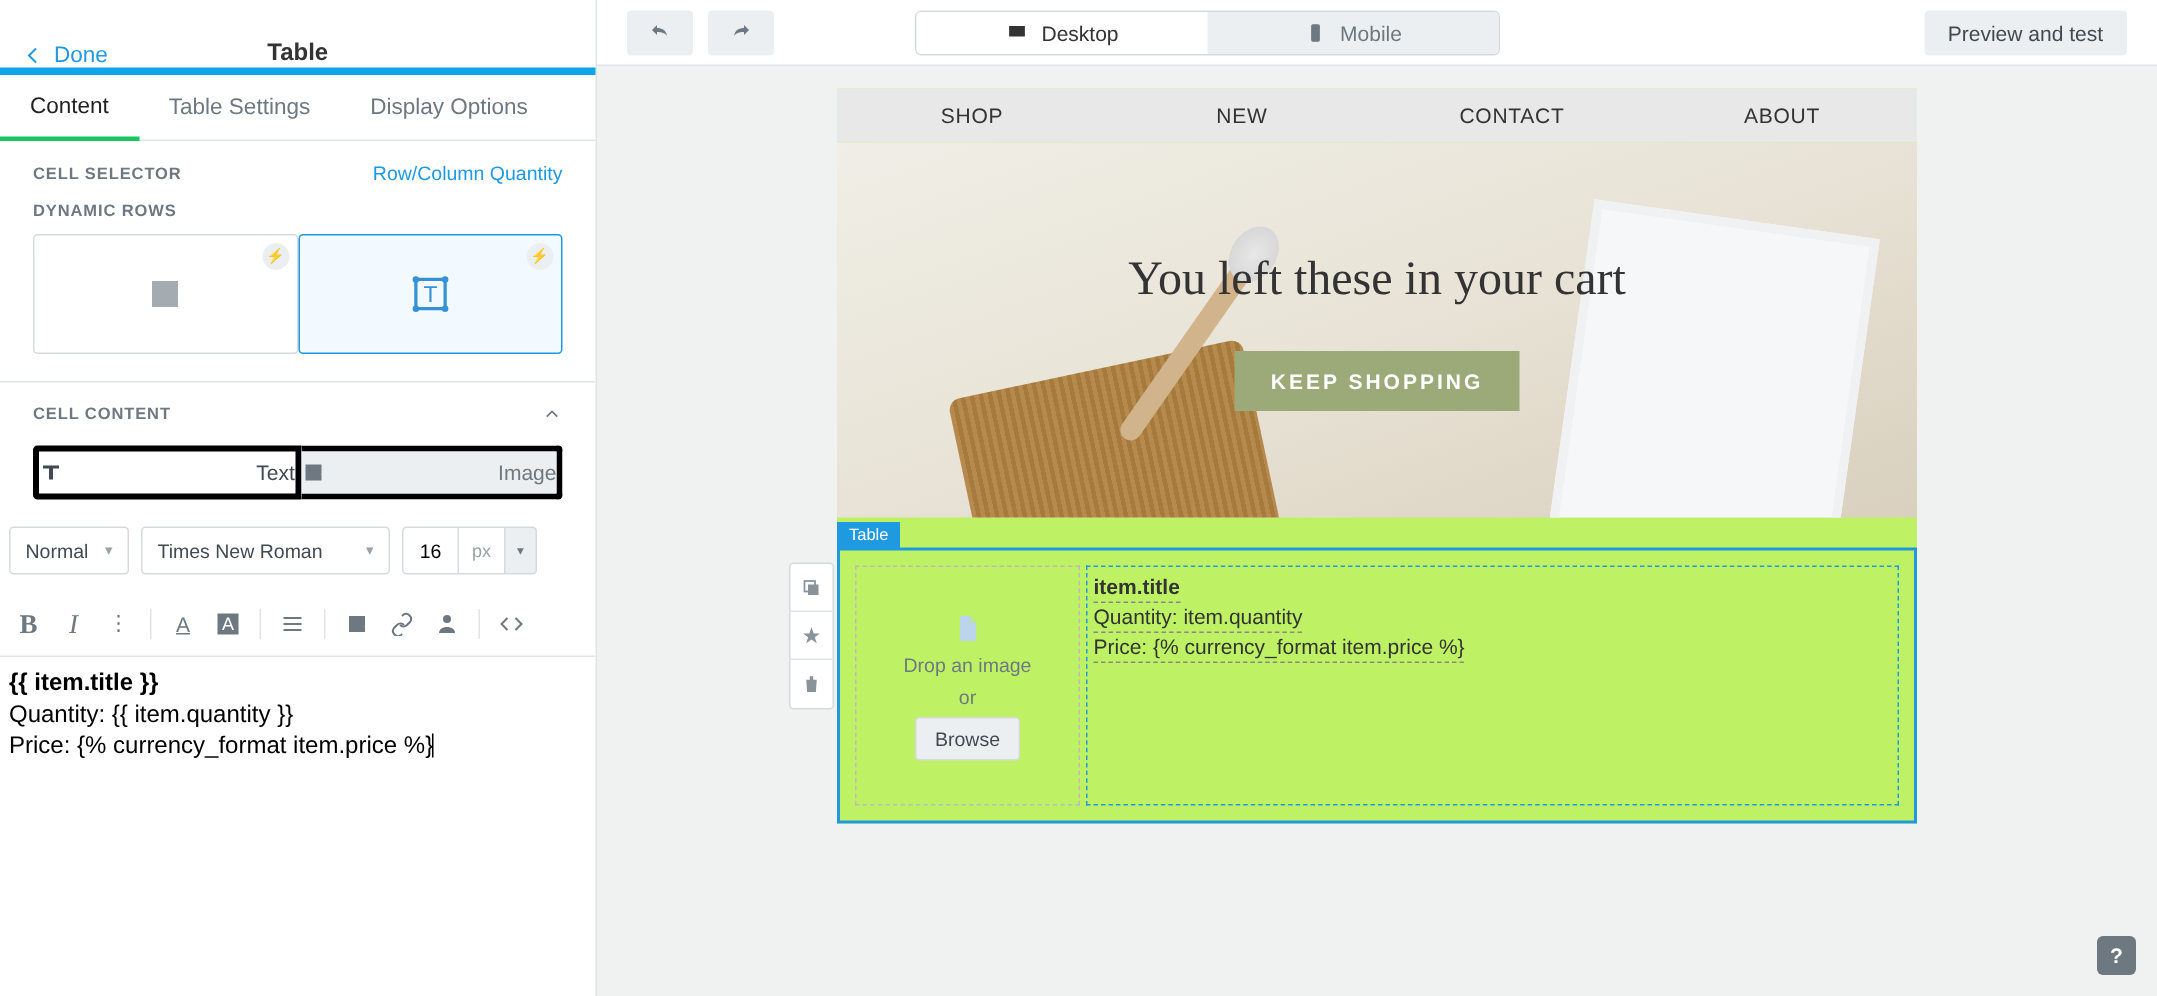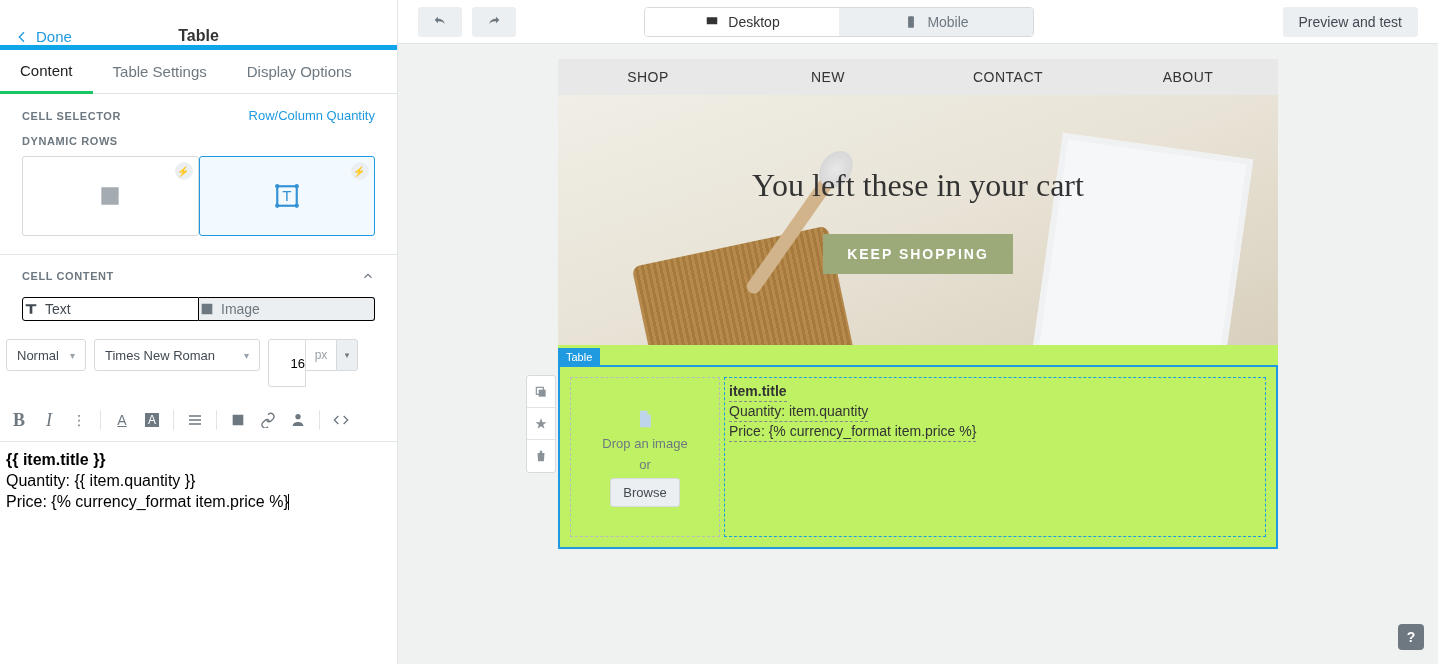--- a/index.html
+++ b/index.html
@@ -18,46 +18,46 @@
 .link-blue{color:#1f9ae0;font-size:13px;cursor:pointer}
 .dyn-row{display:flex;gap:0;padding:9px 22px 18px}
 .cell-box{flex:1;height:80px;border:1px solid #d6dadd;border-radius:3px;display:flex;align-items:center;justify-content:center;position:relative;cursor:pointer;background:#fff}
 .cell-box.selected{border:1px solid #1f9ae0;background:#f3faff}
 .bolt{position:absolute;top:5px;right:5px;width:18px;height:18px;border-radius:50%;background:#eceff1;display:flex;align-items:center;justify-content:center;font-size:10px;color:#6e7880}
 .ic-image{width:30px;height:26px;fill:#a4abb1}
 .ic-text{width:30px;height:26px;fill:#3592d6}
 .sec-divider{border-top:1px solid #e1e4e7;margin:0 0 14px}
 .chev{width:14px;height:14px;stroke:#6e7880;stroke-width:2;fill:none;cursor:pointer}
 .toggle-group{display:flex;margin:14px 22px 18px}
-.tg{flex:1;height:24px;border:1px solid #000000;display:flex;align-items:center;justify-content:flex-start;gap:6px;cursor:pointer;color:#414a52;font-size:14px}
+.tg{flex:1;height:36px;border:4px solid #000000;display:flex;align-items:center;justify-content:space-between;gap:6px;cursor:pointer;color:#414a52;font-size:14px}
 .tg.left{border-radius:3px 0 0 3px;background:#fff}
 .tg.right{border-radius:0 3px 3px 0;background:#eceff1;border-left:none;color:#6e7880}
 .tg svg{width:16px;height:16px;fill:#6e7880}
 .tg.left svg{fill:#414a52}
 .controls{display:flex;gap:8px;padding:0 6px 12px}
 .sel{height:32px;border:1px solid #d6dadd;border-radius:3px;background:#fff;display:flex;align-items:center;padding:0 10px;font-size:13px;color:#414a52;cursor:pointer;gap:8px}
 .sel .caret{margin-left:auto;font-size:10px;color:#9aa2a9}
 .sel.w1{width:80px}.sel.w2{width:166px}
 .size-ctl{display:flex;width:90px}
-.size-in{width:38px;height:48px;border:1px solid #d6dadd;border-radius:3px 0 0 3px;text-align:right;font-size:13px}
+.size-in{width:38px;height:32px;border:1px solid #d6dadd;border-radius:3px 0 0 3px;text-align:center;font-size:13px}
 .size-px{width:30px;height:32px;border:1px solid #d6dadd;border-left:0;border-right:0;display:flex;align-items:center;justify-content:center;font-size:12px;color:#9aa2a9;background:#fff}
 .size-btn{width:22px;height:32px;border:1px solid #d6dadd;border-radius:0 3px 3px 0;background:#eceff1;display:flex;align-items:center;justify-content:center;cursor:pointer}
 .toolbar{display:flex;align-items:center;gap:4px;padding:8px 6px;border-bottom:1px solid #e1e4e7}
 .tbtn{width:26px;height:26px;display:flex;align-items:center;justify-content:center;color:#6e7880;cursor:pointer;border-radius:3px;font-family:"Times New Roman",serif}
 .tbtn svg{width:16px;height:16px;fill:#6e7880}
 .tdiv{width:1px;height:20px;background:#e1e4e7;margin:0 4px}
 .editor{padding:8px 6px;font-family:"Times New Roman",serif;font-size:16px;line-height:1.3;color:#000}
 .editor .b{font-weight:700}
 .cursor{display:inline-block;width:1px;height:16px;background:#000;vertical-align:middle;margin-left:-1px}
 
 .canvas{position:absolute;left:398px;top:0;right:0;height:664px}
 .topbar{height:44px;background:#fff;border-bottom:1px solid #e1e4e7;display:flex;align-items:center;padding:0 20px}
 .hist-btn{width:44px;height:30px;background:#eceff1;border:none;border-radius:3px;display:flex;align-items:center;justify-content:center;cursor:pointer;color:#6e7880;margin-right:10px}
 .hist-btn svg{width:16px;height:16px;fill:#6e7880}
-.view-toggle{margin-left:118px;display:flex;width:390px;border:1px solid #d6dadd;border-radius:4px;overflow:hidden}
+.view-toggle{margin-left:84px;display:flex;width:390px;border:1px solid #d6dadd;border-radius:4px;overflow:hidden}
 .vt{flex:1;height:28px;display:flex;align-items:center;justify-content:center;gap:8px;cursor:pointer;font-size:14px}
 .vt.active{background:#fff;color:#333}
 .vt.inactive{background:#eceff1;color:#6e7880}
 .vt svg{width:16px;height:14px;fill:currentColor}
 .preview-btn{margin-left:auto;height:30px;padding:0 16px;background:#eceff1;border-radius:3px;border:none;color:#414a52;font-size:14px;cursor:pointer}
 
 .stage{position:absolute;top:59px;left:0;right:0;display:flex;justify-content:center}
 .email{width:720px;background:#bef264}
 .nav{display:flex;height:36px;background:#e8e8e8}
 .nav-item{flex:1;display:flex;align-items:center;justify-content:center;font-size:14px;letter-spacing:.5px;color:#333}

